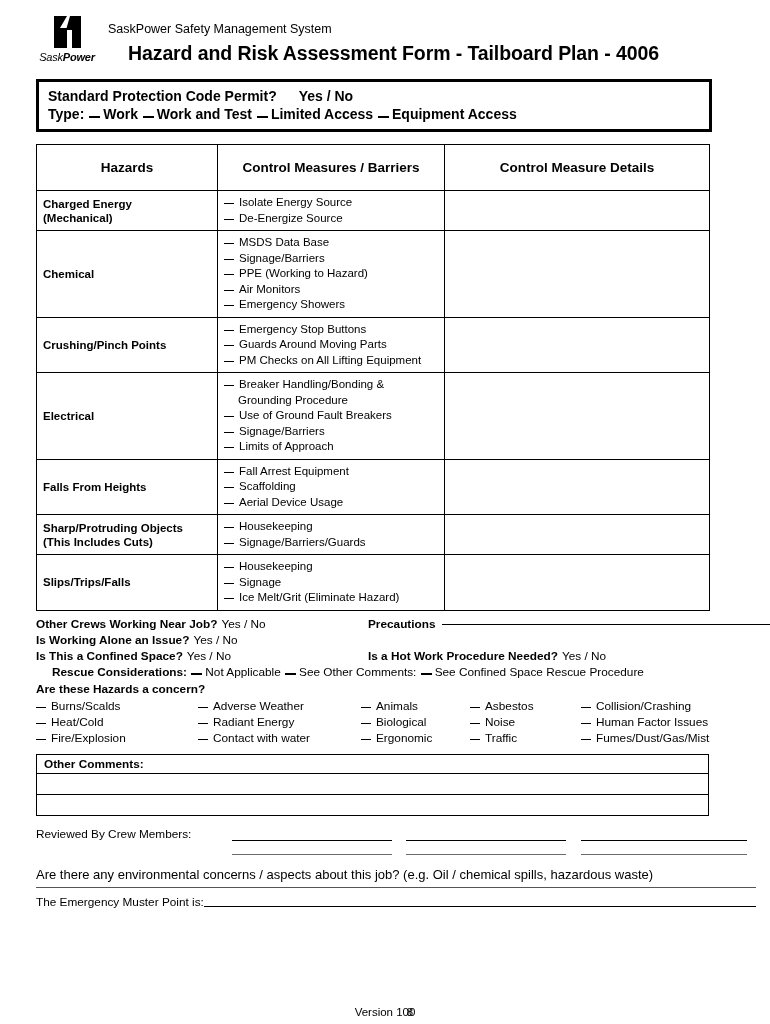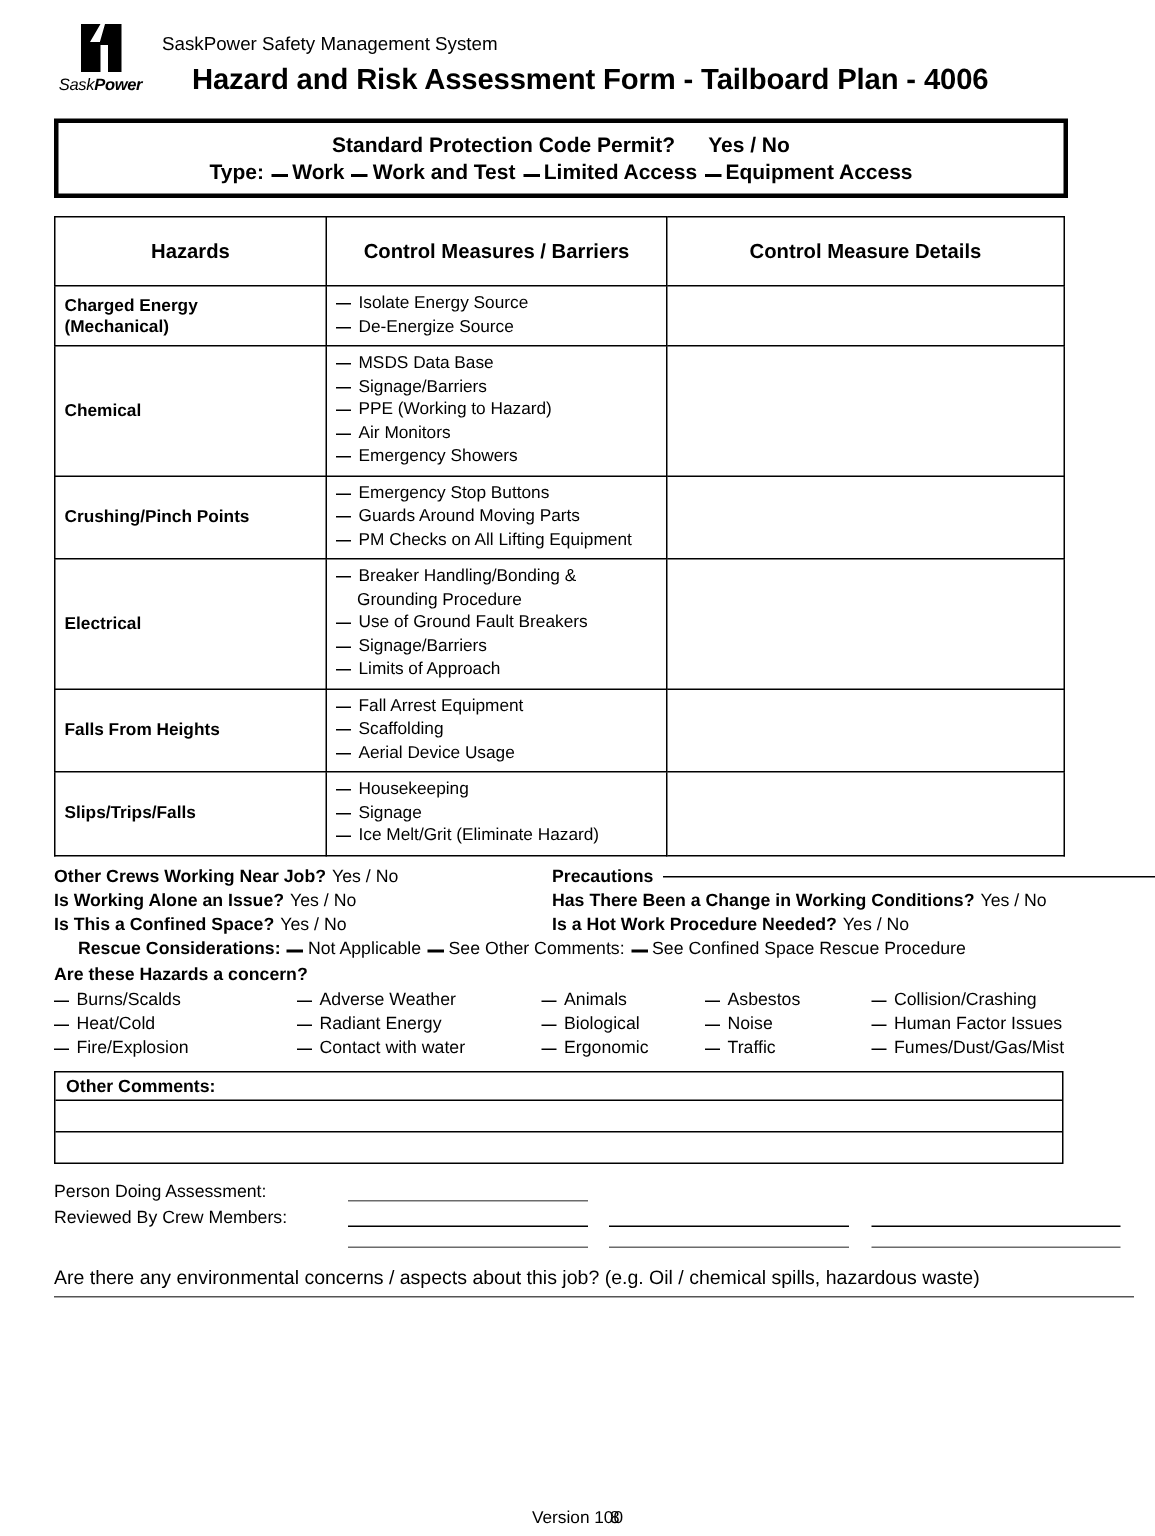--- a/index.html
+++ b/index.html
@@ -97,21 +97,20 @@
     vertical-align: 2px;
   }
 
   
   .permit-box {
     margin: 7px 0 0 36px;
     width: 676px;
     border: 3px solid #000;
     box-sizing: border-box;
     padding: 5px 9px 6px 9px;
-    text-align: center;
   }
   .permit-line {
     font-size: 14px;
     font-weight: bold;
     line-height: 18px;
     white-space: nowrap;
   }
   .permit-line .gap { display: inline-block; width: 22px; }
   .blank-mark {
     display: inline-block;
@@ -403,40 +402,50 @@
           </td>
           <td class="ctl-list">
             <div class="ctl-item"><span class="dash"></span><span>Fall Arrest Equipment</span></div>
             <div class="ctl-item"><span class="dash"></span><span>Scaffolding</span></div>
             <div class="ctl-item"><span class="dash"></span><span>Aerial Device Usage</span></div>
           </td>
           <td class="det"></td>
         </tr>
         <tr>
           <td class="haz-name">
+            <div>Sharp/Protruding Objects</div>
+            <div>(This Includes Cuts)</div>
+          </td>
+          <td class="ctl-list">
+            <div class="ctl-item"><span class="dash"></span><span>Housekeeping</span></div>
+            <div class="ctl-item"><span class="dash"></span><span>Signage/Barriers/Guards</span></div>
+          </td>
+          <td class="det"></td>
+        </tr>
+        <tr>
+          <td class="haz-name">
             <div>Slips/Trips/Falls</div>
           </td>
           <td class="ctl-list">
             <div class="ctl-item"><span class="dash"></span><span>Housekeeping</span></div>
             <div class="ctl-item"><span class="dash"></span><span>Signage</span></div>
             <div class="ctl-item"><span class="dash"></span><span>Ice Melt/Grit (Eliminate Hazard)</span></div>
           </td>
           <td class="det"></td>
         </tr>
       </tbody>
   </table>
 
   <div class="questions">
     <div class="q-row">
       <span class="q-left"><span class="q-b">Other Crews Working Near Job?</span><span class="q-n">Yes / No</span></span>
       <span class="q-right"><span class="q-b">Precautions</span><span class="prec-rule"></span></span>
     </div>
     <div class="q-row">
       <span class="q-left"><span class="q-b">Is Working Alone an Issue?</span><span class="q-n">Yes / No</span></span>
-      <span class="q-right"><span class="q-b">Has There Been a Change in Working Conditions?</span><span class="q-n">Yes / No</span></span>
     </div>
     <div class="q-row">
       <span class="q-left"><span class="q-b">Is This a Confined Space?</span><span class="q-n">Yes / No</span></span>
       <span class="q-right"><span class="q-b">Is a Hot Work Procedure Needed?</span><span class="q-n">Yes / No</span></span>
     </div>
     <div class="rescue-row"><span class="q-b">Rescue Considerations:</span>&nbsp;<span class="blank-mark"></span><span>Not Applicable</span>&nbsp;<span class="blank-mark"></span><span>See Other Comments:</span>&nbsp;<span class="blank-mark"></span><span>See Confined Space Rescue Procedure</span></div>
 
     <div class="concern-title">Are these Hazards a concern?</div>
     <div class="hz-grid" id="hz-grid">
         <div class="hz-row">
@@ -464,37 +473,37 @@
   </div>
 
   <div class="comments">
     <div class="comments-title">Other Comments:</div>
     <div class="comments-line"></div>
     <div class="comments-line last"></div>
   </div>
 
   <div class="sigs">
     <div class="sig-row">
-      <span class="sig-label">Person Doing Assessment:</span>
-      <span class="sig-rule grey" style="left:196px;top:14px;width:160px;"></span>
-    </div>
-    <div class="sig-row">
       <span class="sig-label">Reviewed By Crew Members:</span>
       <span class="sig-rule" style="left:196px;top:14px;width:160px;"></span>
       <span class="sig-rule" style="left:370px;top:14px;width:160px;"></span>
       <span class="sig-rule" style="left:545px;top:14px;width:166px;"></span>
     </div>
     <div class="sig-row" style="height:16px;">
       <span class="sig-rule grey" style="left:196px;top:11px;width:160px;"></span>
       <span class="sig-rule grey" style="left:370px;top:11px;width:160px;"></span>
       <span class="sig-rule grey" style="left:545px;top:11px;width:166px;"></span>
     </div>
   </div>
 
   <div class="env-line">Are there any environmental concerns / aspects about this job? (e.g. Oil / chemical spills, hazardous waste)</div>
   <div class="env-rule"></div>
 
+  <div class="muster">
+    <span>The Emergency Muster Point is:</span>
+    <span class="muster-rule"></span>
+  </div>
 
   <div class="footer">
     <span class="ver-overlap"><span>Version  100</span><span class="ov" style="left:52px;">8</span></span>
   </div>
 
 </div>
 
 </body></html>

